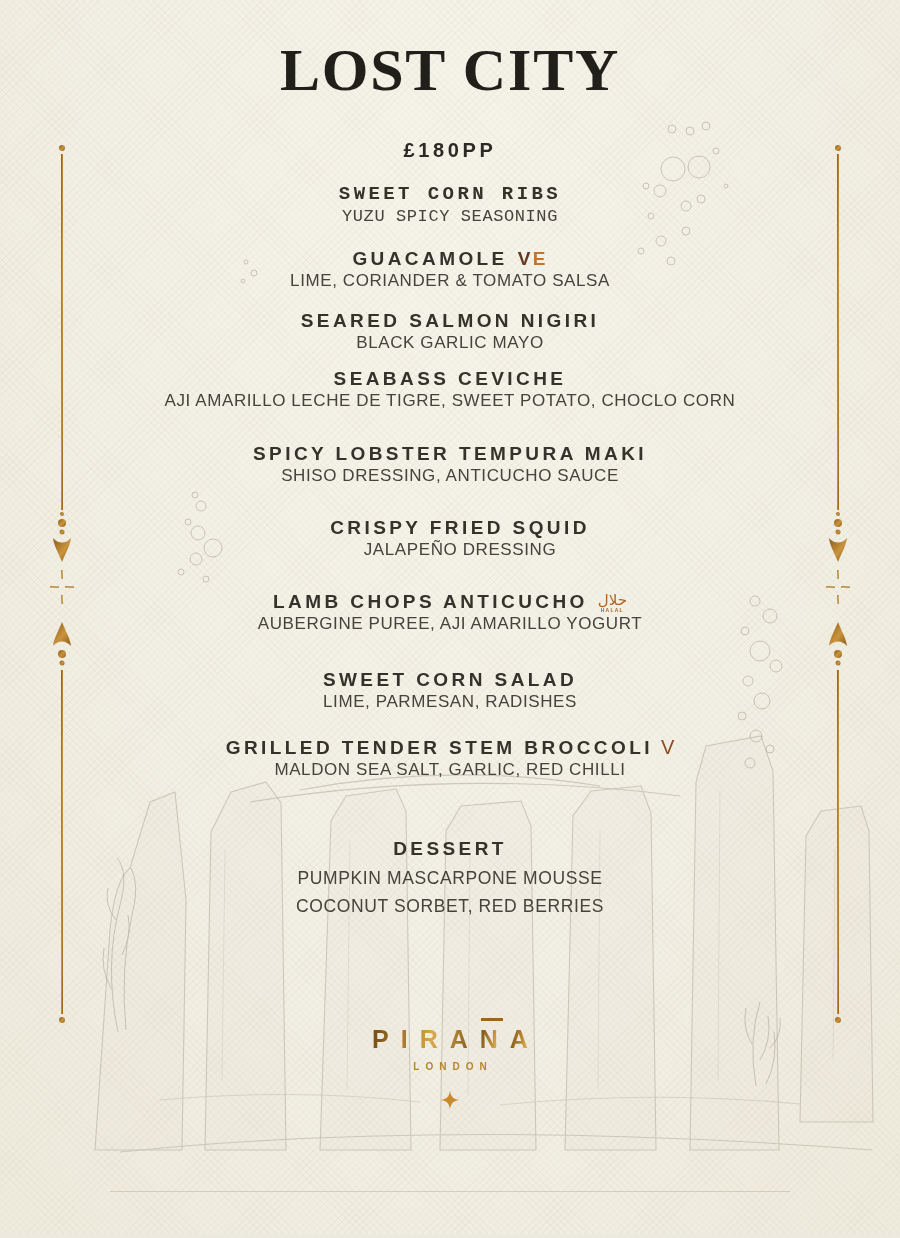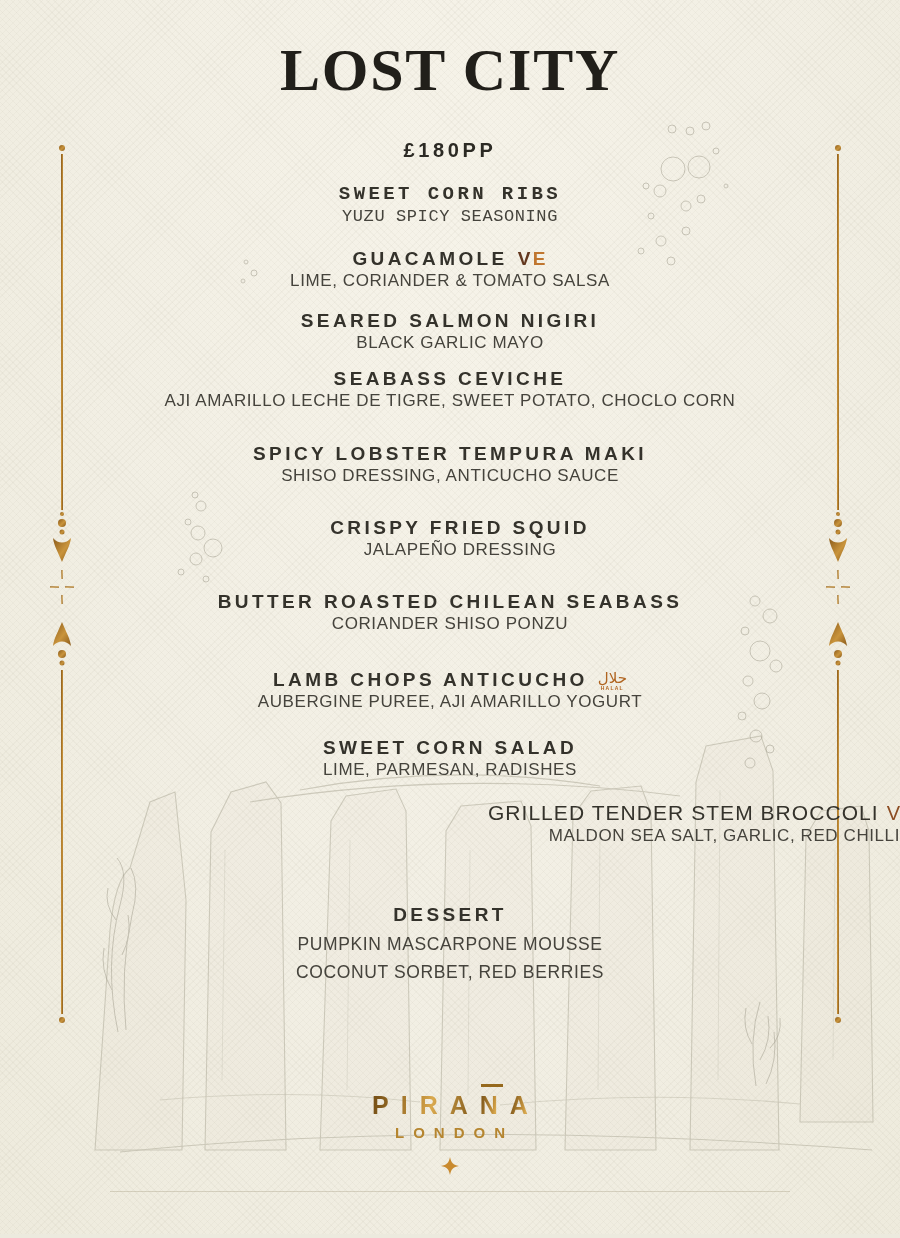--- a/index.html
+++ b/index.html
@@ -53,21 +53,21 @@
   .dessert-lines{margin-top:4px;}
   .dessert-line{font-size:17.5px;line-height:28px;font-weight:300;letter-spacing:.035em;color:#45433c;}
   .footer{margin-top:101px;}
   .brand{font-size:25px;line-height:36px;font-weight:700;letter-spacing:.48em;padding-left:.48em;}
   .brand span{
     background:linear-gradient(100deg,#7a5318 5%,#c2913c 45%,#d9a94f 55%,#7f5719 95%);
     -webkit-background-clip:text;background-clip:text;color:transparent;
   }
   .brand .n{position:relative;}
   .brand .n::after{content:"";position:absolute;top:-7px;left:1px;width:22px;height:3px;background:#96691d;}
-  .brand-city{margin-top:3px;font-size:15px;line-height:14px;font-weight:600;letter-spacing:.6em;padding-left:.6em;color:#b5852f;}
+  .brand-city{margin-top:3px;font-size:10px;line-height:14px;font-weight:600;letter-spacing:.6em;padding-left:.6em;color:#b5852f;}
   .star{margin-top:17px;}
   .bottom-line{position:absolute;top:1191px;left:110px;width:680px;height:1px;background:rgba(150,140,110,.3);}
 </style>
 </head>
 <body>
 
 <div class="page">
 
   <svg class="sketch" viewBox="0 0 900 1238" fill="none">
     <g stroke="#a9a593" stroke-width="1.1" opacity="0.5" fill="rgba(180,175,160,0.07)">
@@ -231,26 +231,20 @@
     <div class="item-desc">SHISO DRESSING, ANTICUCHO SAUCE</div>
   </div>
 
   <div class="menu-item">
     <div class="item-name-row">
       <span class="item-name">CRISPY FRIED SQUID</span><span class="badge-slot"></span>
     </div>
     <div class="item-desc">JALAPEÑO DRESSING</div>
   </div>
 
-  <div class="menu-item">
-    <div class="item-name-row">
-      <span class="item-name">BUTTER ROASTED CHILEAN SEABASS</span><span class="badge-slot"></span>
-    </div>
-    <div class="item-desc">CORIANDER SHISO PONZU</div>
-  </div>
 
   <div class="menu-item">
     <div class="item-name-row">
       <span class="item-name">LAMB CHOPS ANTICUCHO</span><span class="badge-slot"><span class="halal"><span class="ar">حلال</span><span class="lbl">HALAL</span></span></span>
     </div>
     <div class="item-desc">AUBERGINE PUREE, AJI AMARILLO YOGURT</div>
   </div>
 
   <div class="menu-item">
     <div class="item-name-row">

